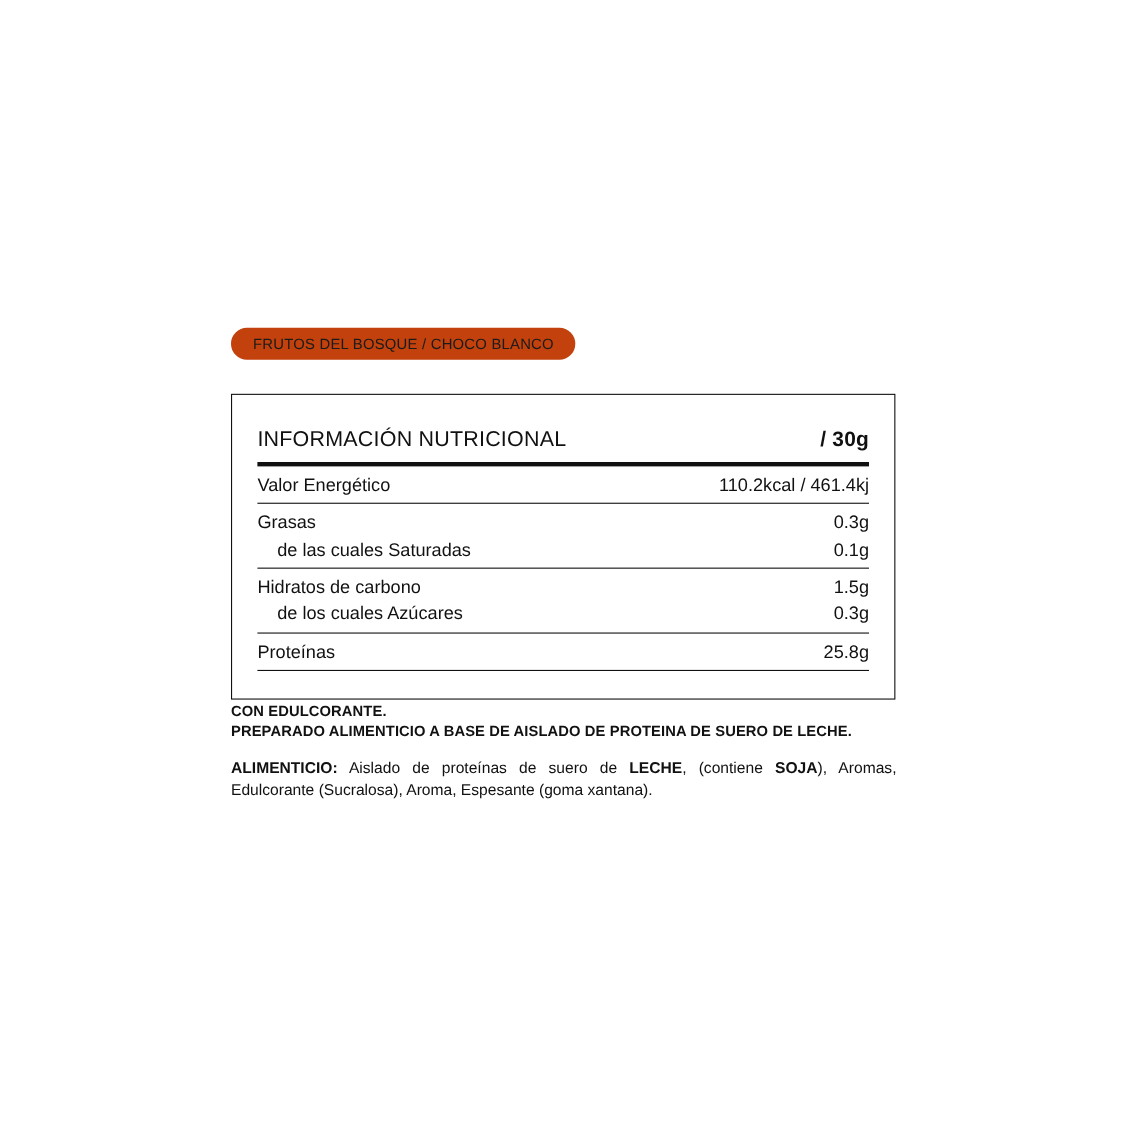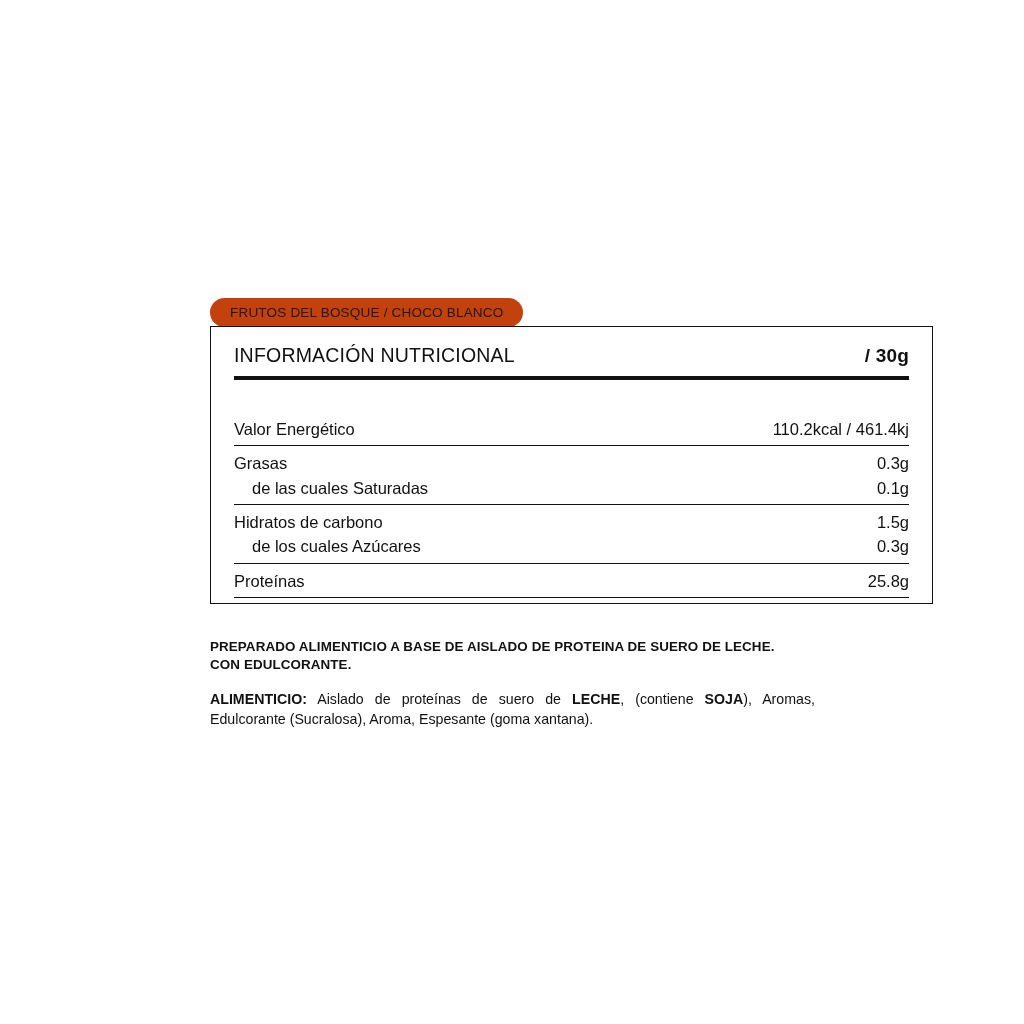--- a/index.html
+++ b/index.html
@@ -30,47 +30,47 @@
     font-size: 13.5px;
     letter-spacing: 0.2px;
     color: #1b1b1b;
     white-space: nowrap;
   }
 
   
   .nutrition-panel {
     position: absolute;
     left: 210px;
-    top: 326px;
-    width: 723px;
+    top: 358px;
+    width: 604px;
     height: 278px;
     border: 1.6px solid #111111;
     box-sizing: border-box;
-    padding: 0 23px;
+    padding: 12px 23px;
   }
 
   .panel-head {
     display: flex;
     align-items: flex-end;
     justify-content: space-between;
     padding-top: 17px;
     padding-bottom: 9px;
     border-bottom: 4px solid #111111;
   }
   .panel-title {
     font-size: 19.5px;
     letter-spacing: 0.2px;
   }
   .panel-serving {
     font-size: 19px;
     font-weight: bold;
     letter-spacing: 0.2px;
   }
 
-  .rows { display: block; margin-top: 32px; }
+  .rows { display: block; }
 
   .nrow {
     display: flex;
     align-items: baseline;
     justify-content: space-between;
     font-size: 16.5px;
     line-height: 1.05;
     padding: 9px 0 7px 0;
   }
   .nrow .lbl { white-space: nowrap; }
@@ -154,19 +154,19 @@
     <div class="nrow rule">
       <span class="lbl">Proteínas</span>
       <span class="val">25.8g</span>
     </div>
 
 
   </div>
 </div>
 
 <div class="legal">
+  <div>CON EDULCORANTE.</div>
   <div>PREPARADO ALIMENTICIO A BASE DE AISLADO DE PROTEINA DE SUERO DE LECHE.</div>
-  <div>CON EDULCORANTE.</div>
 </div>
 
 <div class="ingredients">
   <b>ALIMENTICIO:</b><span> Aislado de proteínas de suero de </span><b>LECHE</b><span>, (contiene </span><b>SOJA</b><span>), Aromas, Edulcorante (Sucralosa), Aroma, Espesante (goma xantana).</span>
 </div>
 
 </body></html>

